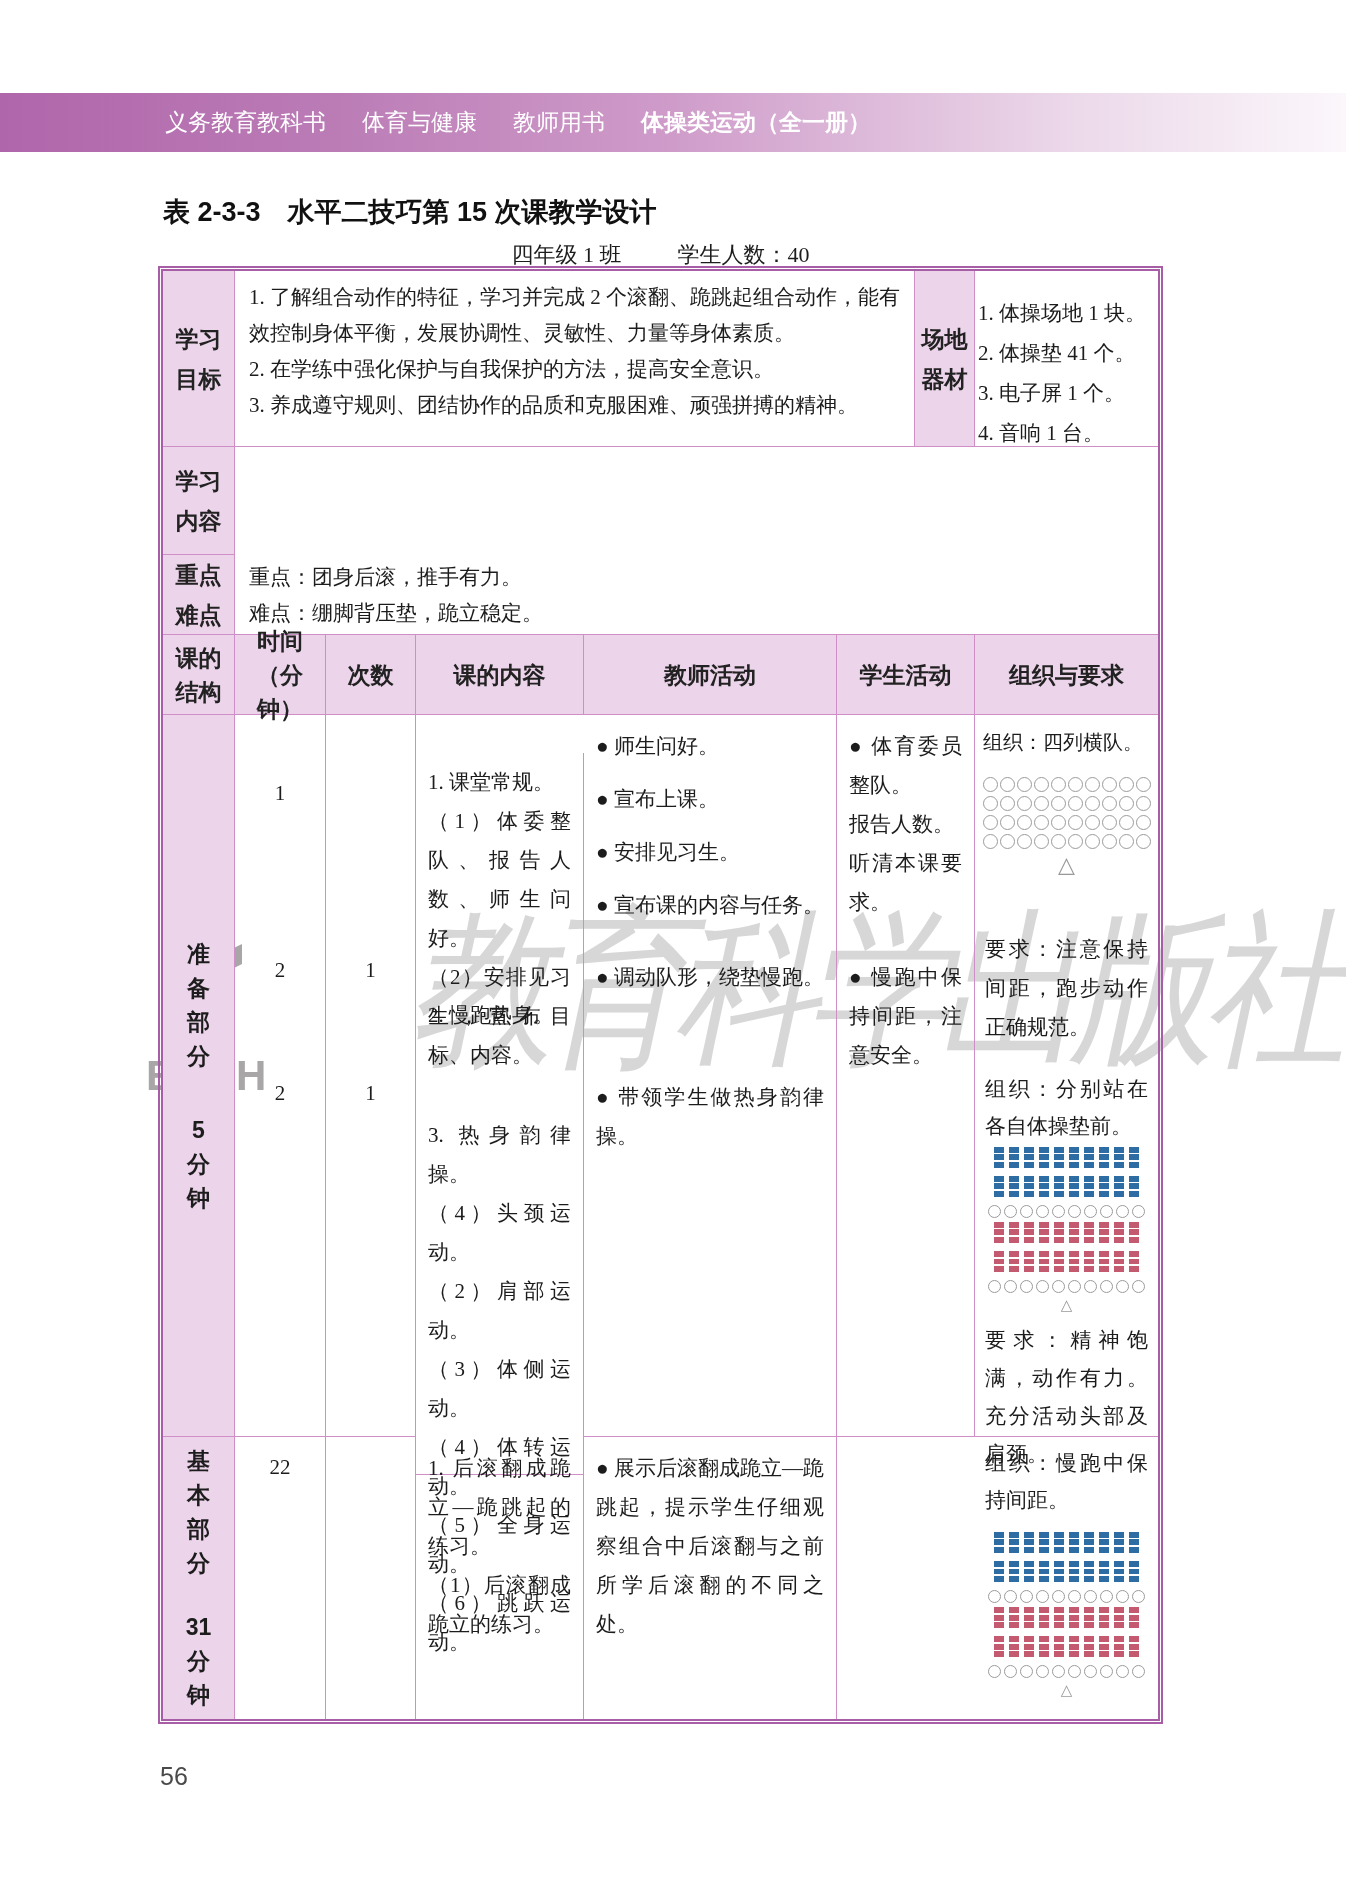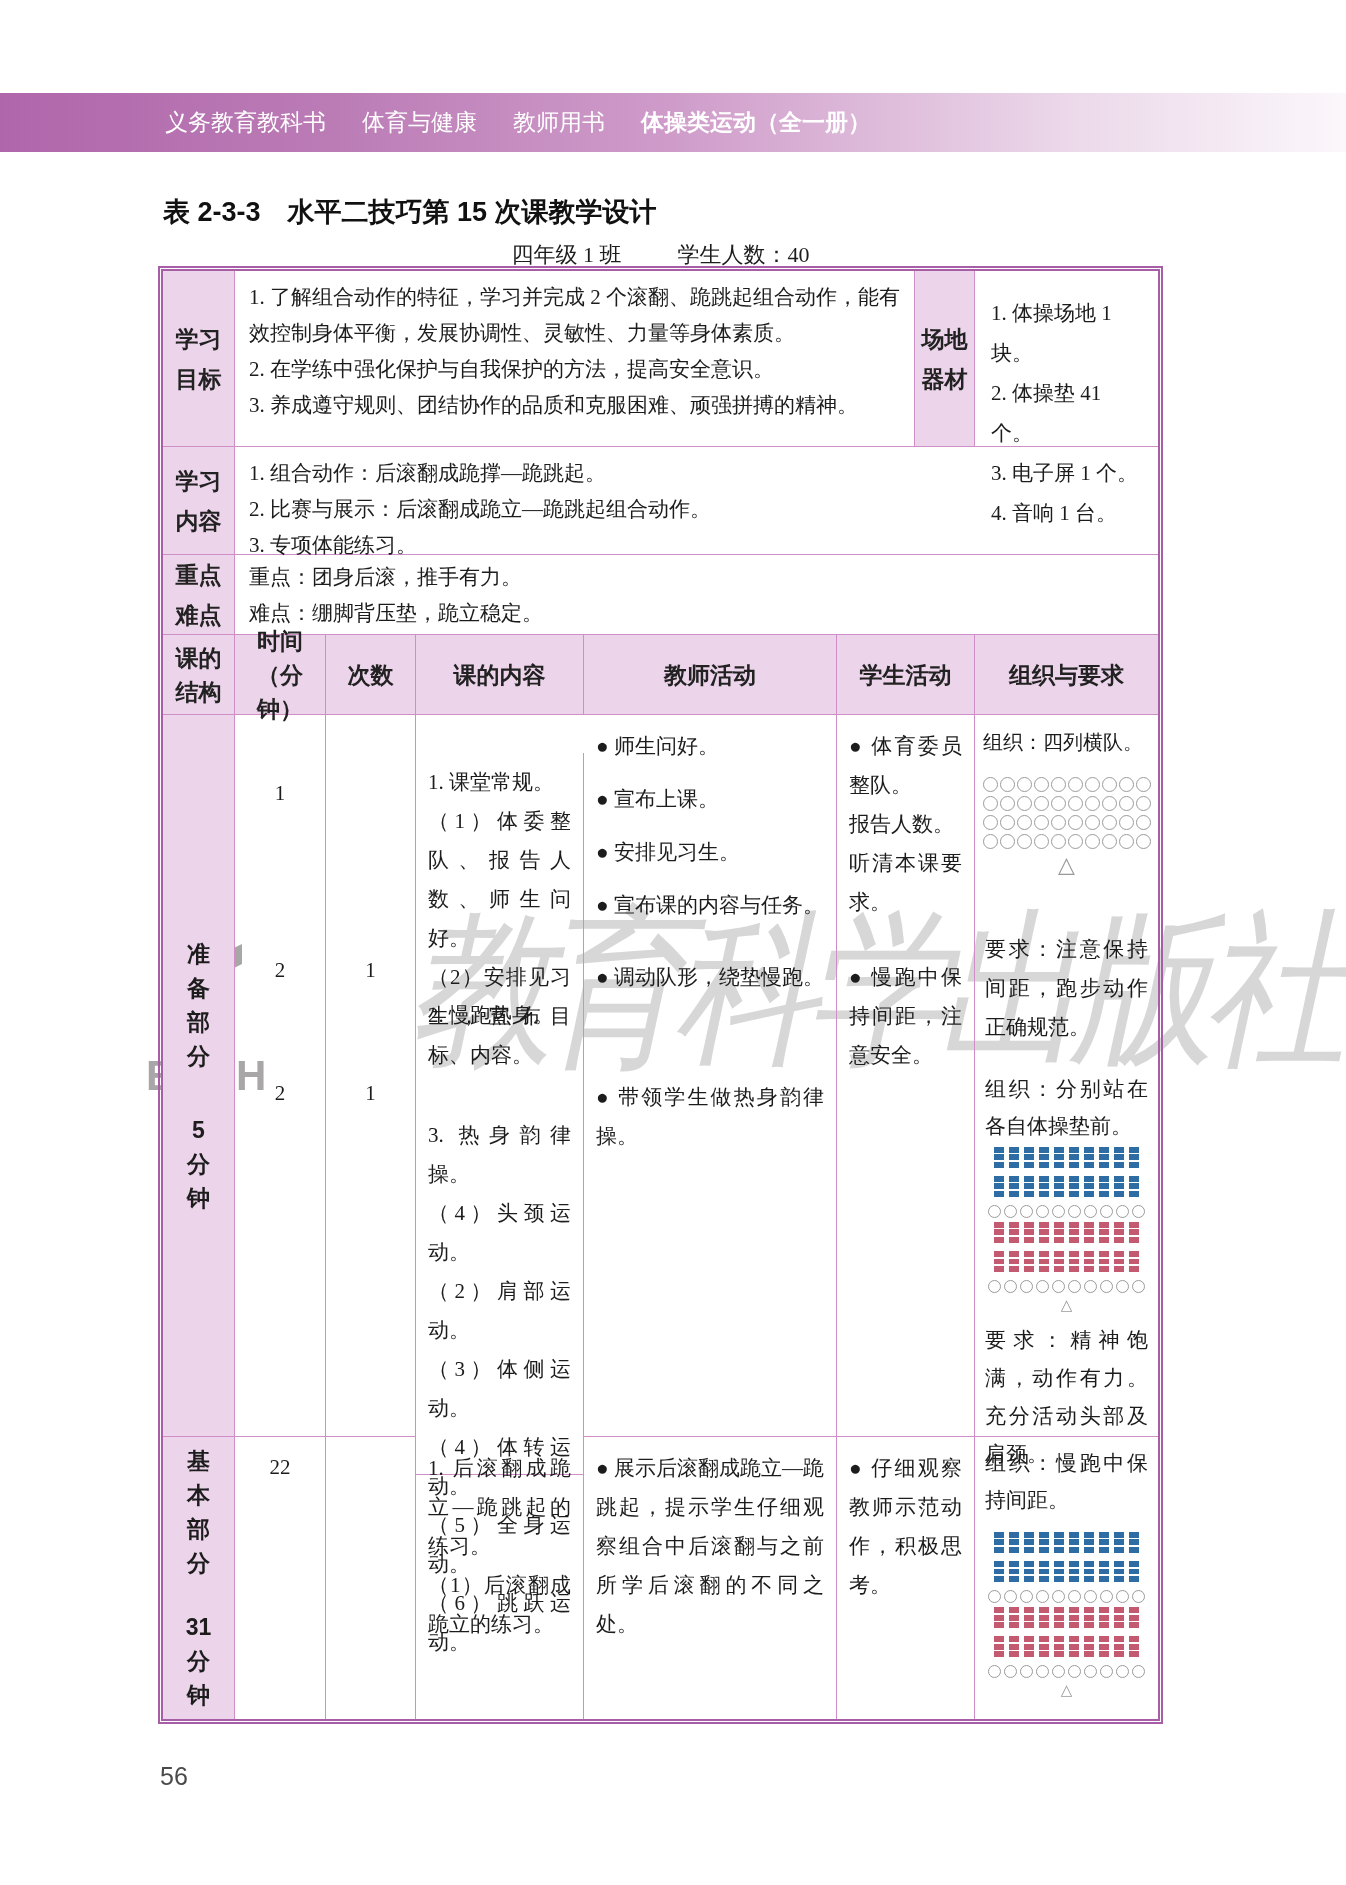--- a/index.html
+++ b/index.html
@@ -88,34 +88,29 @@
 
   <div class="cell lab" style="left:0;top:0;width:72px;height:176px;">学习
 目标</div>
   <div class="cell body pad" style="left:72px;top:0;width:680px;height:176px;">
     <div class="just">1. 了解组合动作的特征，学习并完成 2 个滚翻、跪跳起组合动作，能有效控制身体平衡，发展协调性、灵敏性、力量等身体素质。</div>
     <div class="just">2. 在学练中强化保护与自我保护的方法，提高安全意识。</div>
     <div class="just">3. 养成遵守规则、团结协作的品质和克服困难、顽强拼搏的精神。</div>
   </div>
   <div class="cell lab" style="left:752px;top:0;width:60px;height:176px;">场地
 器材</div>
-  <div class="cell body noR" style="left:812px;top:0;width:183px;height:176px;padding:22px 10px 0 16px;line-height:40px;">
+  <div class="cell body noR" style="left:812px;top:0;width:183px;height:176px;padding:22px 10px 0 3px;line-height:40px;">
     <div>1. 体操场地 1 块。</div>
     <div>2. 体操垫 41 个。</div>
     <div>3. 电子屏 1 个。</div>
     <div>4. 音响 1 台。</div>
   </div>
 
   <div class="cell lab" style="left:0;top:176px;width:72px;height:108px;">学习
 内容</div>
-  <div class="cell body pad noR" style="left:72px;top:176px;width:923px;height:108px;">
-    <div>1. 组合动作：后滚翻成跪撑—跪跳起。</div>
-    <div>2. 比赛与展示：后滚翻成跪立—跪跳起组合动作。</div>
-    <div>3. 专项体能练习。</div>
-  </div>
 
   <div class="cell lab" style="left:0;top:284px;width:72px;height:80px;">重点
 难点</div>
   <div class="cell body pad noR" style="left:72px;top:284px;width:923px;height:80px;padding-top:4px;">
     <div>重点：团身后滚，推手有力。</div>
     <div>难点：绷脚背压垫，跪立稳定。</div>
   </div>
 
   <div class="cell lab hdr" style="left:0;top:364px;width:72px;height:80px;line-height:34px;">课的
 结构</div>
@@ -350,25 +345,20 @@
     <div class="blk" style="top:12px;">
       <p>1. 后滚翻成跪立—跪跳起的练习。</p>
       <p>（1）后滚翻成跪立的练习。</p>
     </div>
   </div>
   <div class="cell noB" style="left:421px;top:1166px;width:253px;height:282px;">
     <div class="blk" style="top:12px;">
       <p>● 展示后滚翻成跪立—跪跳起，提示学生仔细观察组合中后滚翻与之前所学后滚翻的不同之处。</p>
     </div>
   </div>
-  <div class="cell noB" style="left:674px;top:1166px;width:138px;height:282px;">
-    <div class="blk" style="top:12px;">
-      <p>● 仔细观察教师示范动作，积极思考。</p>
-    </div>
-  </div>
   <div class="cell noR noB" style="left:812px;top:1166px;width:183px;height:282px;">
     <div class="blk" style="top:8px;padding:0 10px;line-height:37px;">
       <p>组织：慢跑中保持间距。</p>
     </div>
     <div class="diag" style="top:95px;">
         <div class="drow mrow">
           <span class="mat" style="background: linear-gradient(rgb(46, 109, 164) 0px, rgb(46, 109, 164) 6px, rgb(255, 255, 255) 6px, rgb(255, 255, 255) 7.5px, rgb(46, 109, 164) 7.5px, rgb(46, 109, 164) 13.5px, rgb(255, 255, 255) 13.5px, rgb(255, 255, 255) 15px, rgb(46, 109, 164) 15px, rgb(46, 109, 164) 21px);"></span>
           <span class="mat" style="background: linear-gradient(rgb(46, 109, 164) 0px, rgb(46, 109, 164) 6px, rgb(255, 255, 255) 6px, rgb(255, 255, 255) 7.5px, rgb(46, 109, 164) 7.5px, rgb(46, 109, 164) 13.5px, rgb(255, 255, 255) 13.5px, rgb(255, 255, 255) 15px, rgb(46, 109, 164) 15px, rgb(46, 109, 164) 21px);"></span>
           <span class="mat" style="background: linear-gradient(rgb(46, 109, 164) 0px, rgb(46, 109, 164) 6px, rgb(255, 255, 255) 6px, rgb(255, 255, 255) 7.5px, rgb(46, 109, 164) 7.5px, rgb(46, 109, 164) 13.5px, rgb(255, 255, 255) 13.5px, rgb(255, 255, 255) 15px, rgb(46, 109, 164) 15px, rgb(46, 109, 164) 21px);"></span>
           <span class="mat" style="background: linear-gradient(rgb(46, 109, 164) 0px, rgb(46, 109, 164) 6px, rgb(255, 255, 255) 6px, rgb(255, 255, 255) 7.5px, rgb(46, 109, 164) 7.5px, rgb(46, 109, 164) 13.5px, rgb(255, 255, 255) 13.5px, rgb(255, 255, 255) 15px, rgb(46, 109, 164) 15px, rgb(46, 109, 164) 21px);"></span>

